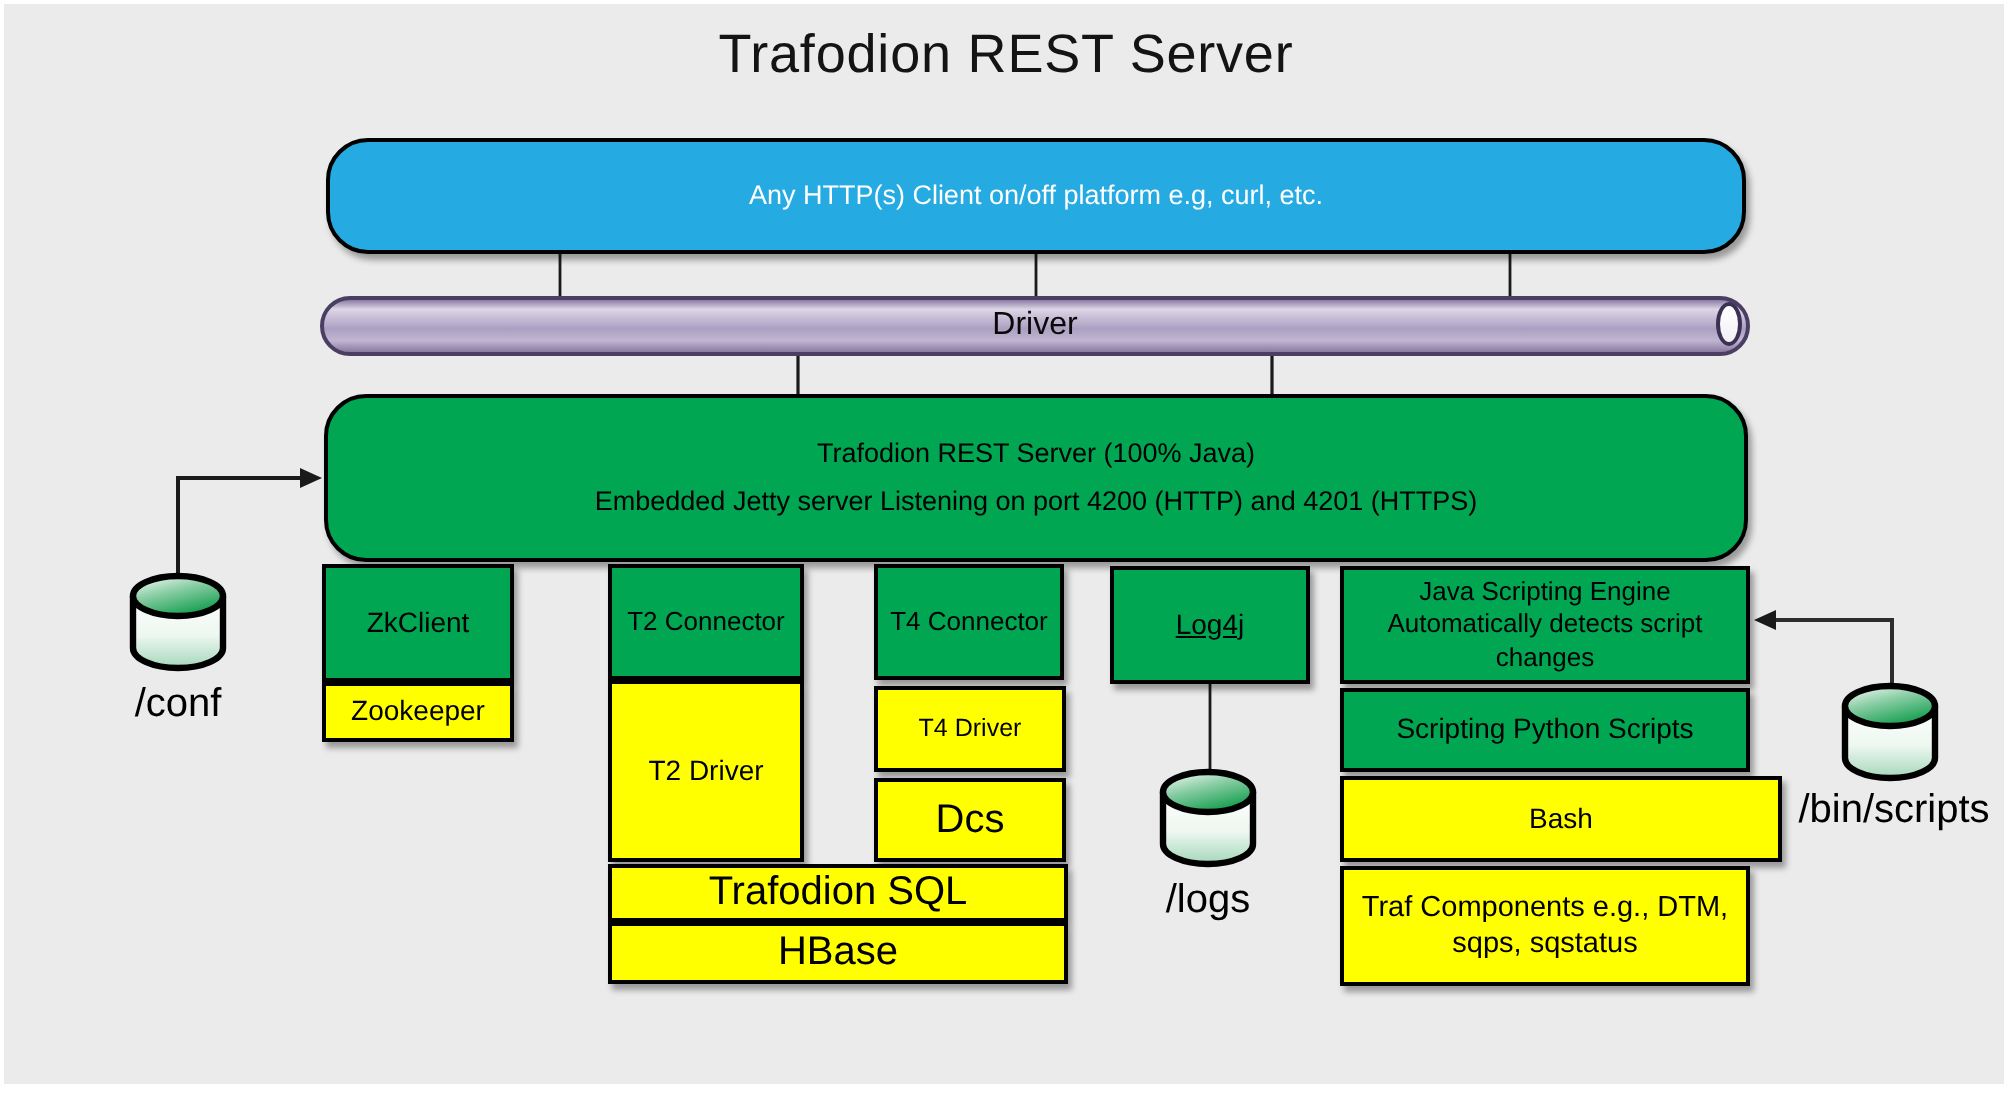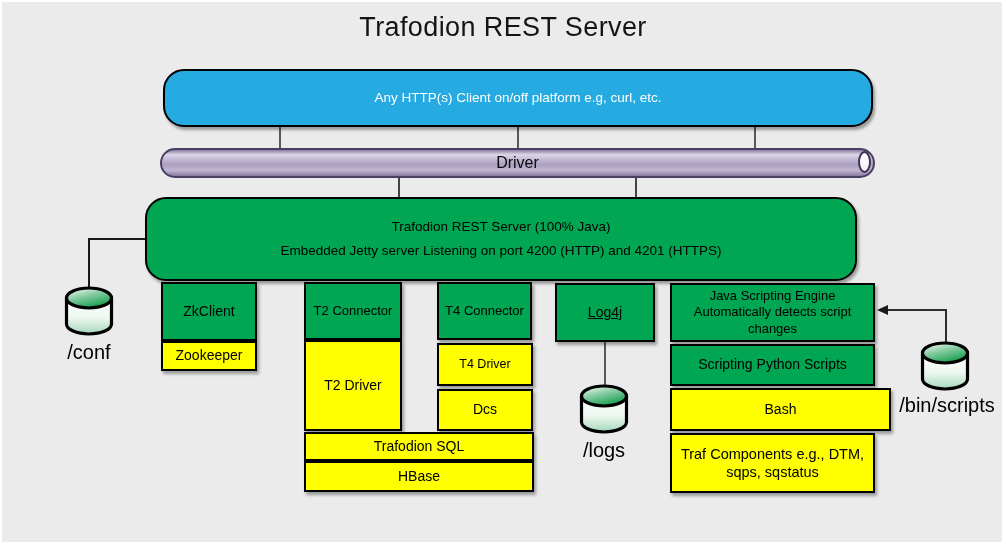--- a/index.html
+++ b/index.html
@@ -36,21 +36,21 @@
     font-size:16px; color:#0a0a0a;
   }
   .pipe-cap {
     position:absolute; right:2px; top:1px; width:13px; height:22px;
     box-sizing:border-box; border:2px solid #3c3154; border-radius:50%;
     background:linear-gradient(to bottom,#ffffff 0%,#f2eff6 100%);
   }
   .overlay { position:absolute; left:0; top:0; pointer-events:none; }
   .cyl-label { position:absolute; font-size:20px; text-align:center; color:#000; }
   .fs12 { font-size:12.5px; } .fs13 { font-size:13px; } .fs135 { font-size:13.5px;border-radius:21px; }
-  .fs145 { font-size:14.5px; } .fs15 { font-size:14px; } .fs16 { font-size:14px; }
+  .fs145 { font-size:14.5px; } .fs15 { font-size:14px; } .fs16 { font-size:20px; }
   .fs17 { font-size:14px; }
   .gap7 > * + * { margin-top:7px; }
   .pad6 { padding:0 6px; } .pad10 { padding:0 10px; }
 </style>
 </head>
 <body>
 
 <div id="canvas">
   <div id="paper"></div>
 
@@ -111,21 +111,21 @@
 
   <div class="box blue fs135" style="left:163px; top:69px; width:710px; height:58px;">
     <span>Any HTTP(s) Client on/off platform e.g, curl, etc.</span>
   </div>
 
   <div class="pipe">
     <span>Driver</span>
     <span class="pipe-cap"></span>
   </div>
 
-  <div class="box green fs135 gap7" style="left:145px; top:197px; width:712px; height:84px;">
+  <div class="box green fs135 gap7" style="left:162px; top:197px; width:712px; height:84px;">
     <span>Trafodion REST Server (100% Java)</span>
     <span>Embedded Jetty server Listening on port 4200 (HTTP) and 4201 (HTTPS)</span>
   </div>
 
   <div class="box green fs15" style="left:161px; top:282px; width:96px; height:59px;">
     <span>ZkClient</span>
   </div>
   <div class="box yellow fs15" style="left:161px; top:341px; width:96px; height:30px;">
     <span>Zookeeper</span>
   </div>

